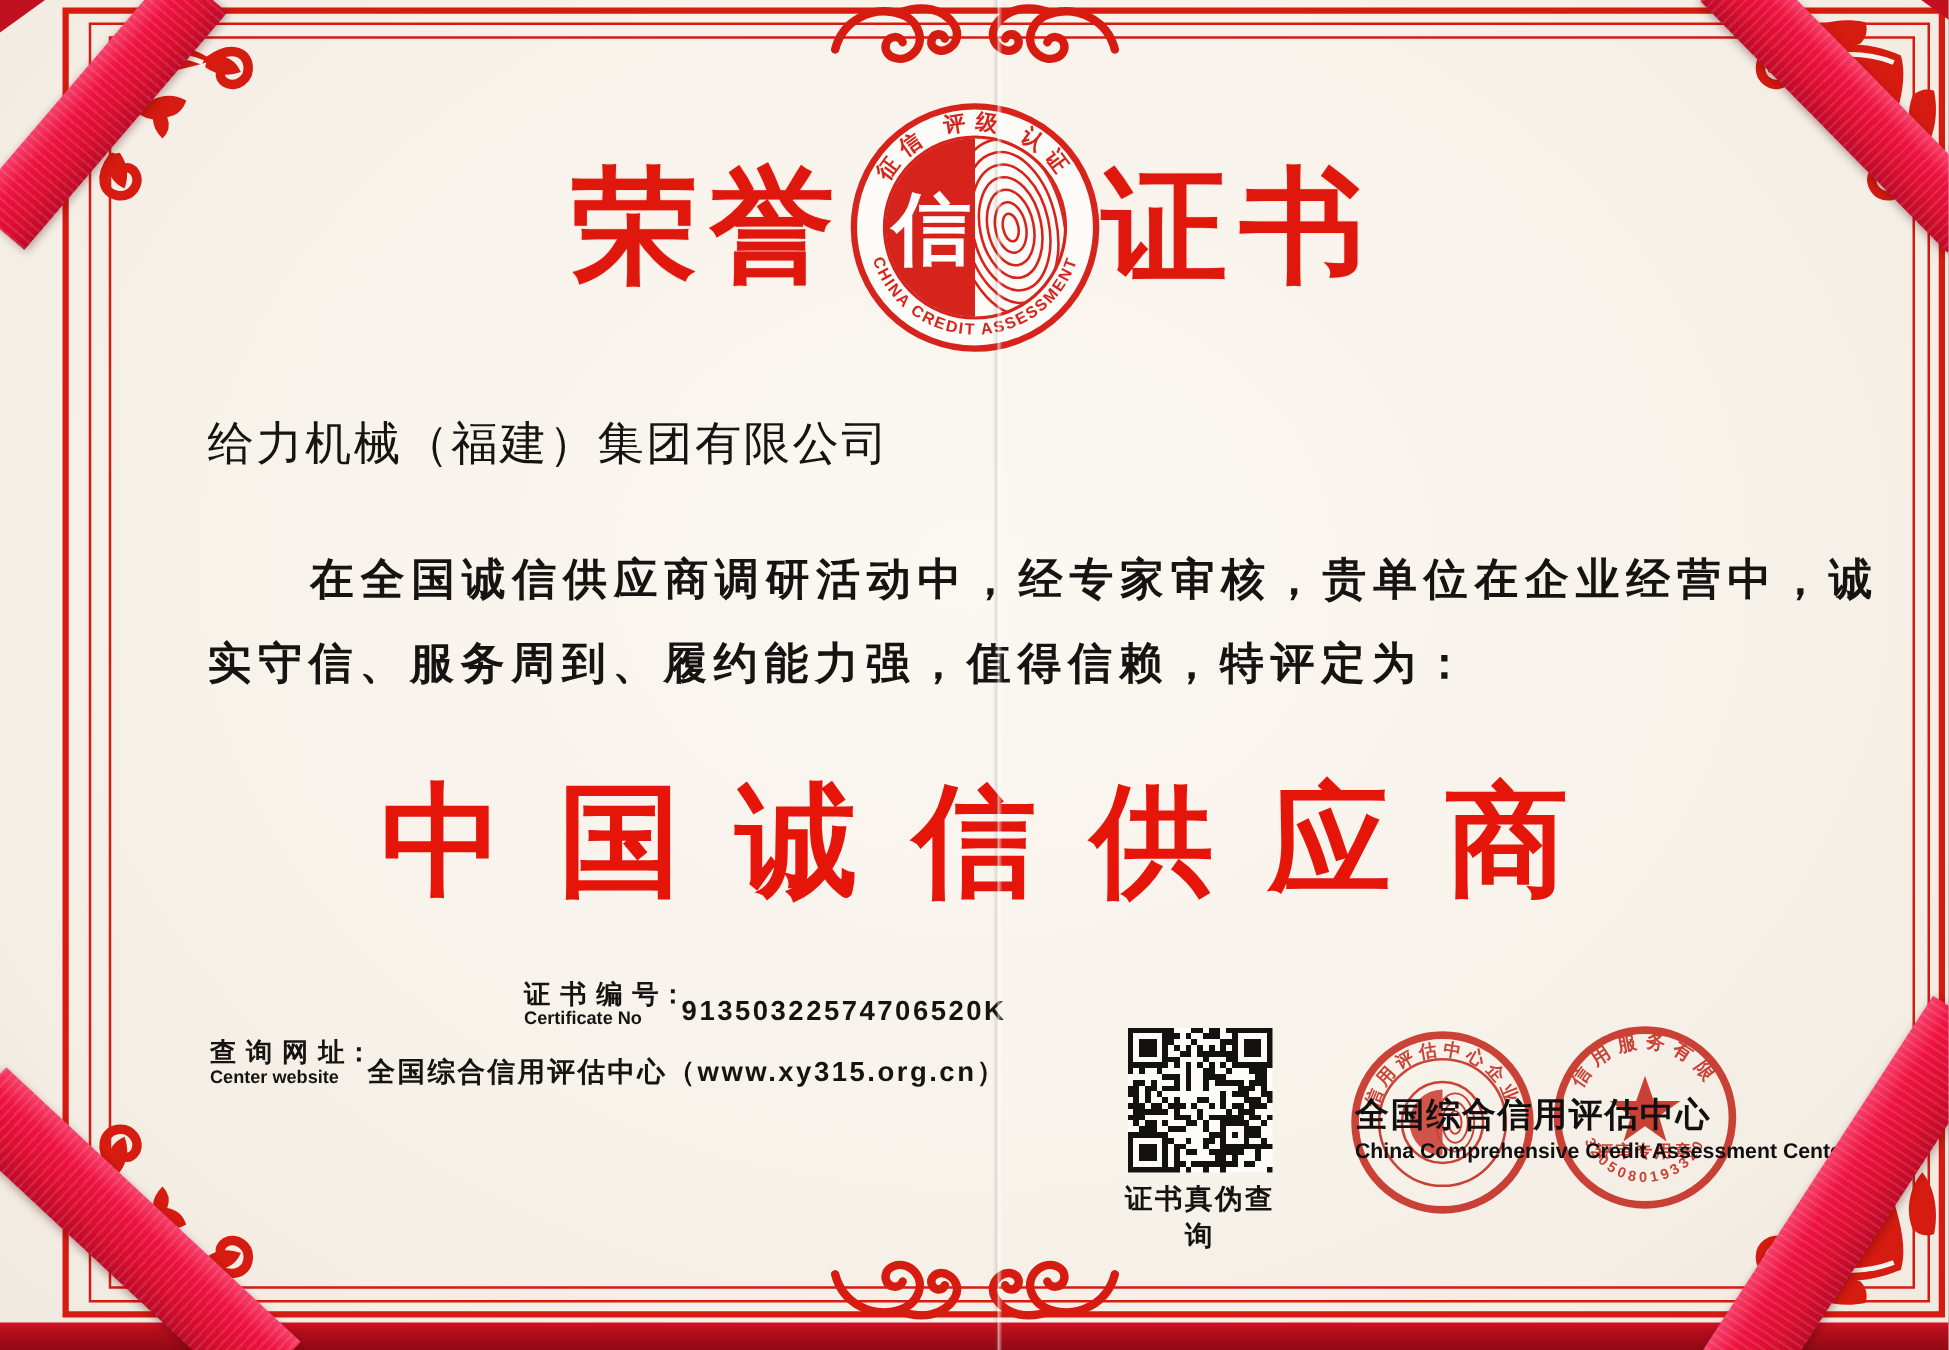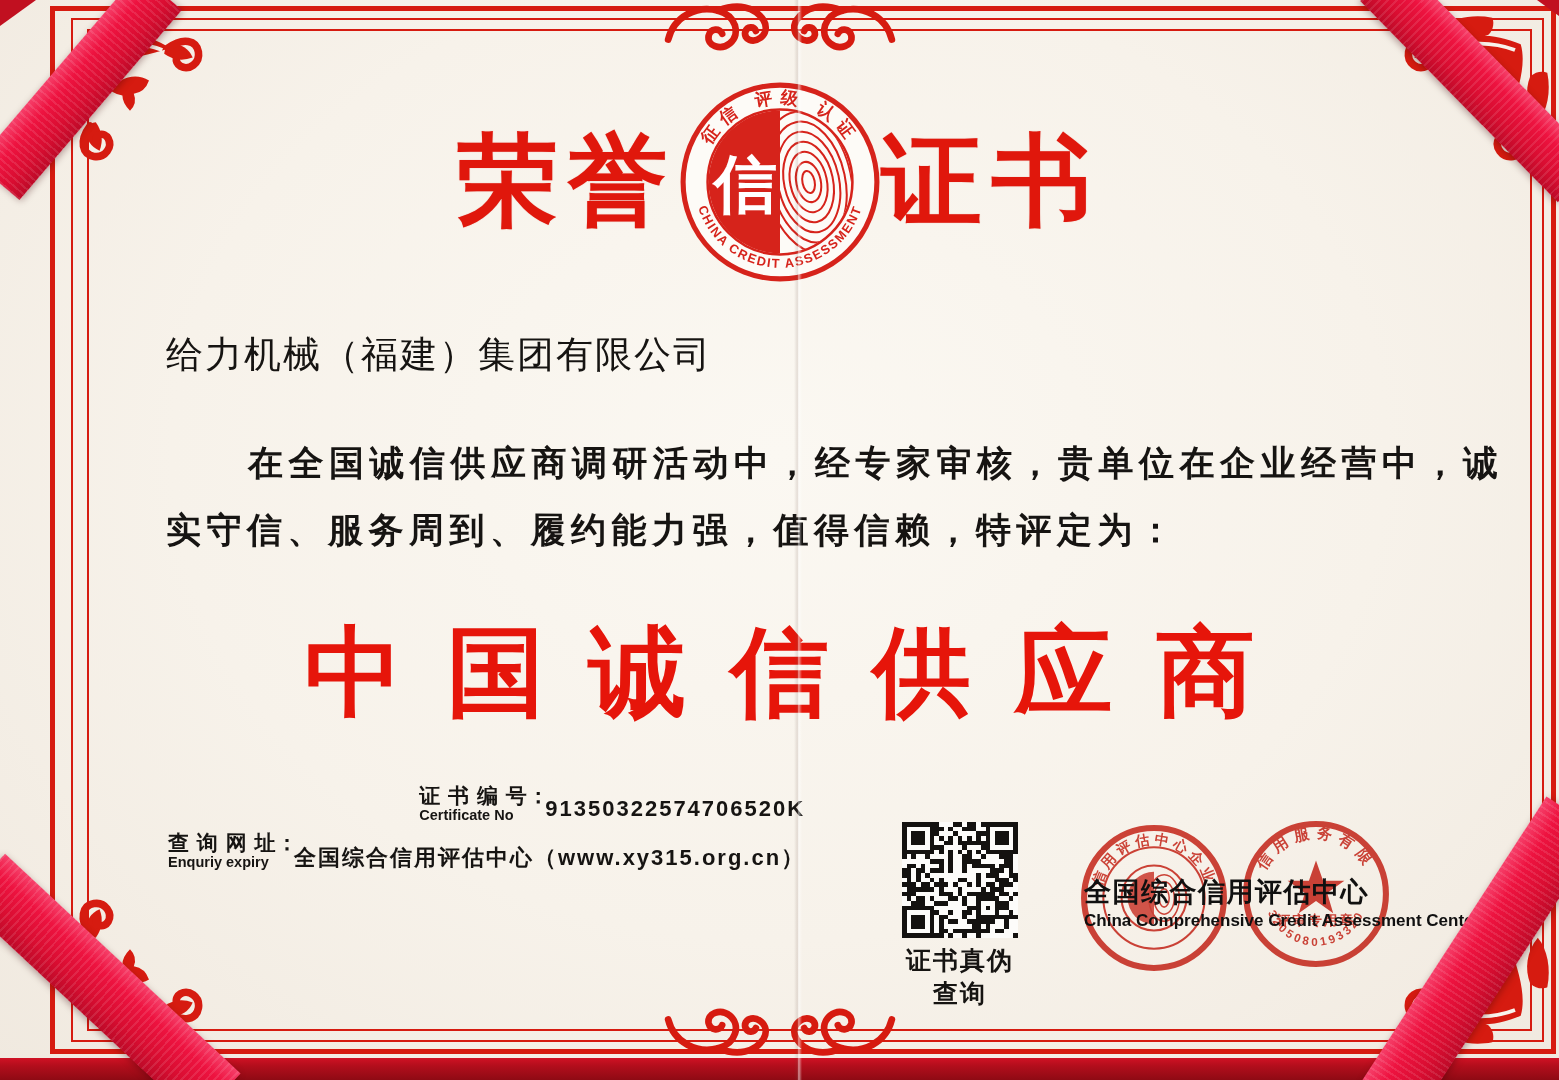--- a/index.html
+++ b/index.html
@@ -69,21 +69,21 @@
   
   .details{position:absolute;left:168px;top:784px;z-index:5;color:var(--ink);}
   .d-row{display:flex;align-items:flex-start;margin-bottom:7px;justify-content:flex-end;}
   .d-lbl{width:112px;flex:0 0 auto;}
   .d-lbl .cn{font-size:21px;font-weight:900;letter-spacing:1px;line-height:1.1;white-space:nowrap;}
   .d-lbl .en{font-size:14.5px;font-weight:700;line-height:1.15;white-space:nowrap;}
   .d-val{font-size:22px;font-weight:700;letter-spacing:2px;margin-left:14px;margin-top:12px;white-space:nowrap;}
   
   .qr{position:absolute;left:902px;top:822px;width:116px;height:116px;z-index:5;}
   .qr-caption{position:absolute;left:894px;top:944px;width:132px;text-align:center;z-index:5;
-    font-size:25px;font-weight:900;letter-spacing:2px;color:var(--ink);}
+    font-size:22px;font-weight:900;letter-spacing:2px;color:var(--ink);}
   
   .stamp{position:absolute;width:152px;height:152px;z-index:5;opacity:.93;mix-blend-mode:multiply;}
   .stamp.left{left:1078px;top:822px;}
   .stamp.right{left:1240px;top:818px;}
   .stamp-overlay{position:absolute;left:1084px;top:874px;width:330px;z-index:6;color:#101010;}
   .stamp-overlay .cn{font-size:27px;font-weight:700;letter-spacing:1.5px;white-space:nowrap;}
   .stamp-overlay .en{font-size:17px;font-weight:700;margin-top:1px;white-space:nowrap;}
 </style>
 </head>
 <body>
@@ -190,21 +190,21 @@
     <div class="d-row">
       <div class="d-lbl">
         <div class="cn">证 书 编 号：</div>
         <div class="en">Certificate  No</div>
       </div>
       <div class="d-val">91350322574706520K</div>
     </div>
     <div class="d-row">
       <div class="d-lbl">
         <div class="cn">查 询 网 址：</div>
-        <div class="en">Enquriy  expiry</div>
+        <div class="en">Center  website</div>
       </div>
       <div class="d-val">全国综合信用评估中心（www.xy315.org.cn）</div>
     </div>
   </div>
 
   <div class="qr" id="qr"><svg width="116" height="116" viewBox="0 0 25 25" shape-rendering="crispEdges">
         <rect width="25" height="25" fill="#fdfcfa"></rect>
         <rect x="0" y="0" width="1" height="1" fill="#141210"></rect>
         <rect x="1" y="0" width="1" height="1" fill="#141210"></rect>
         <rect x="2" y="0" width="1" height="1" fill="#141210"></rect>

